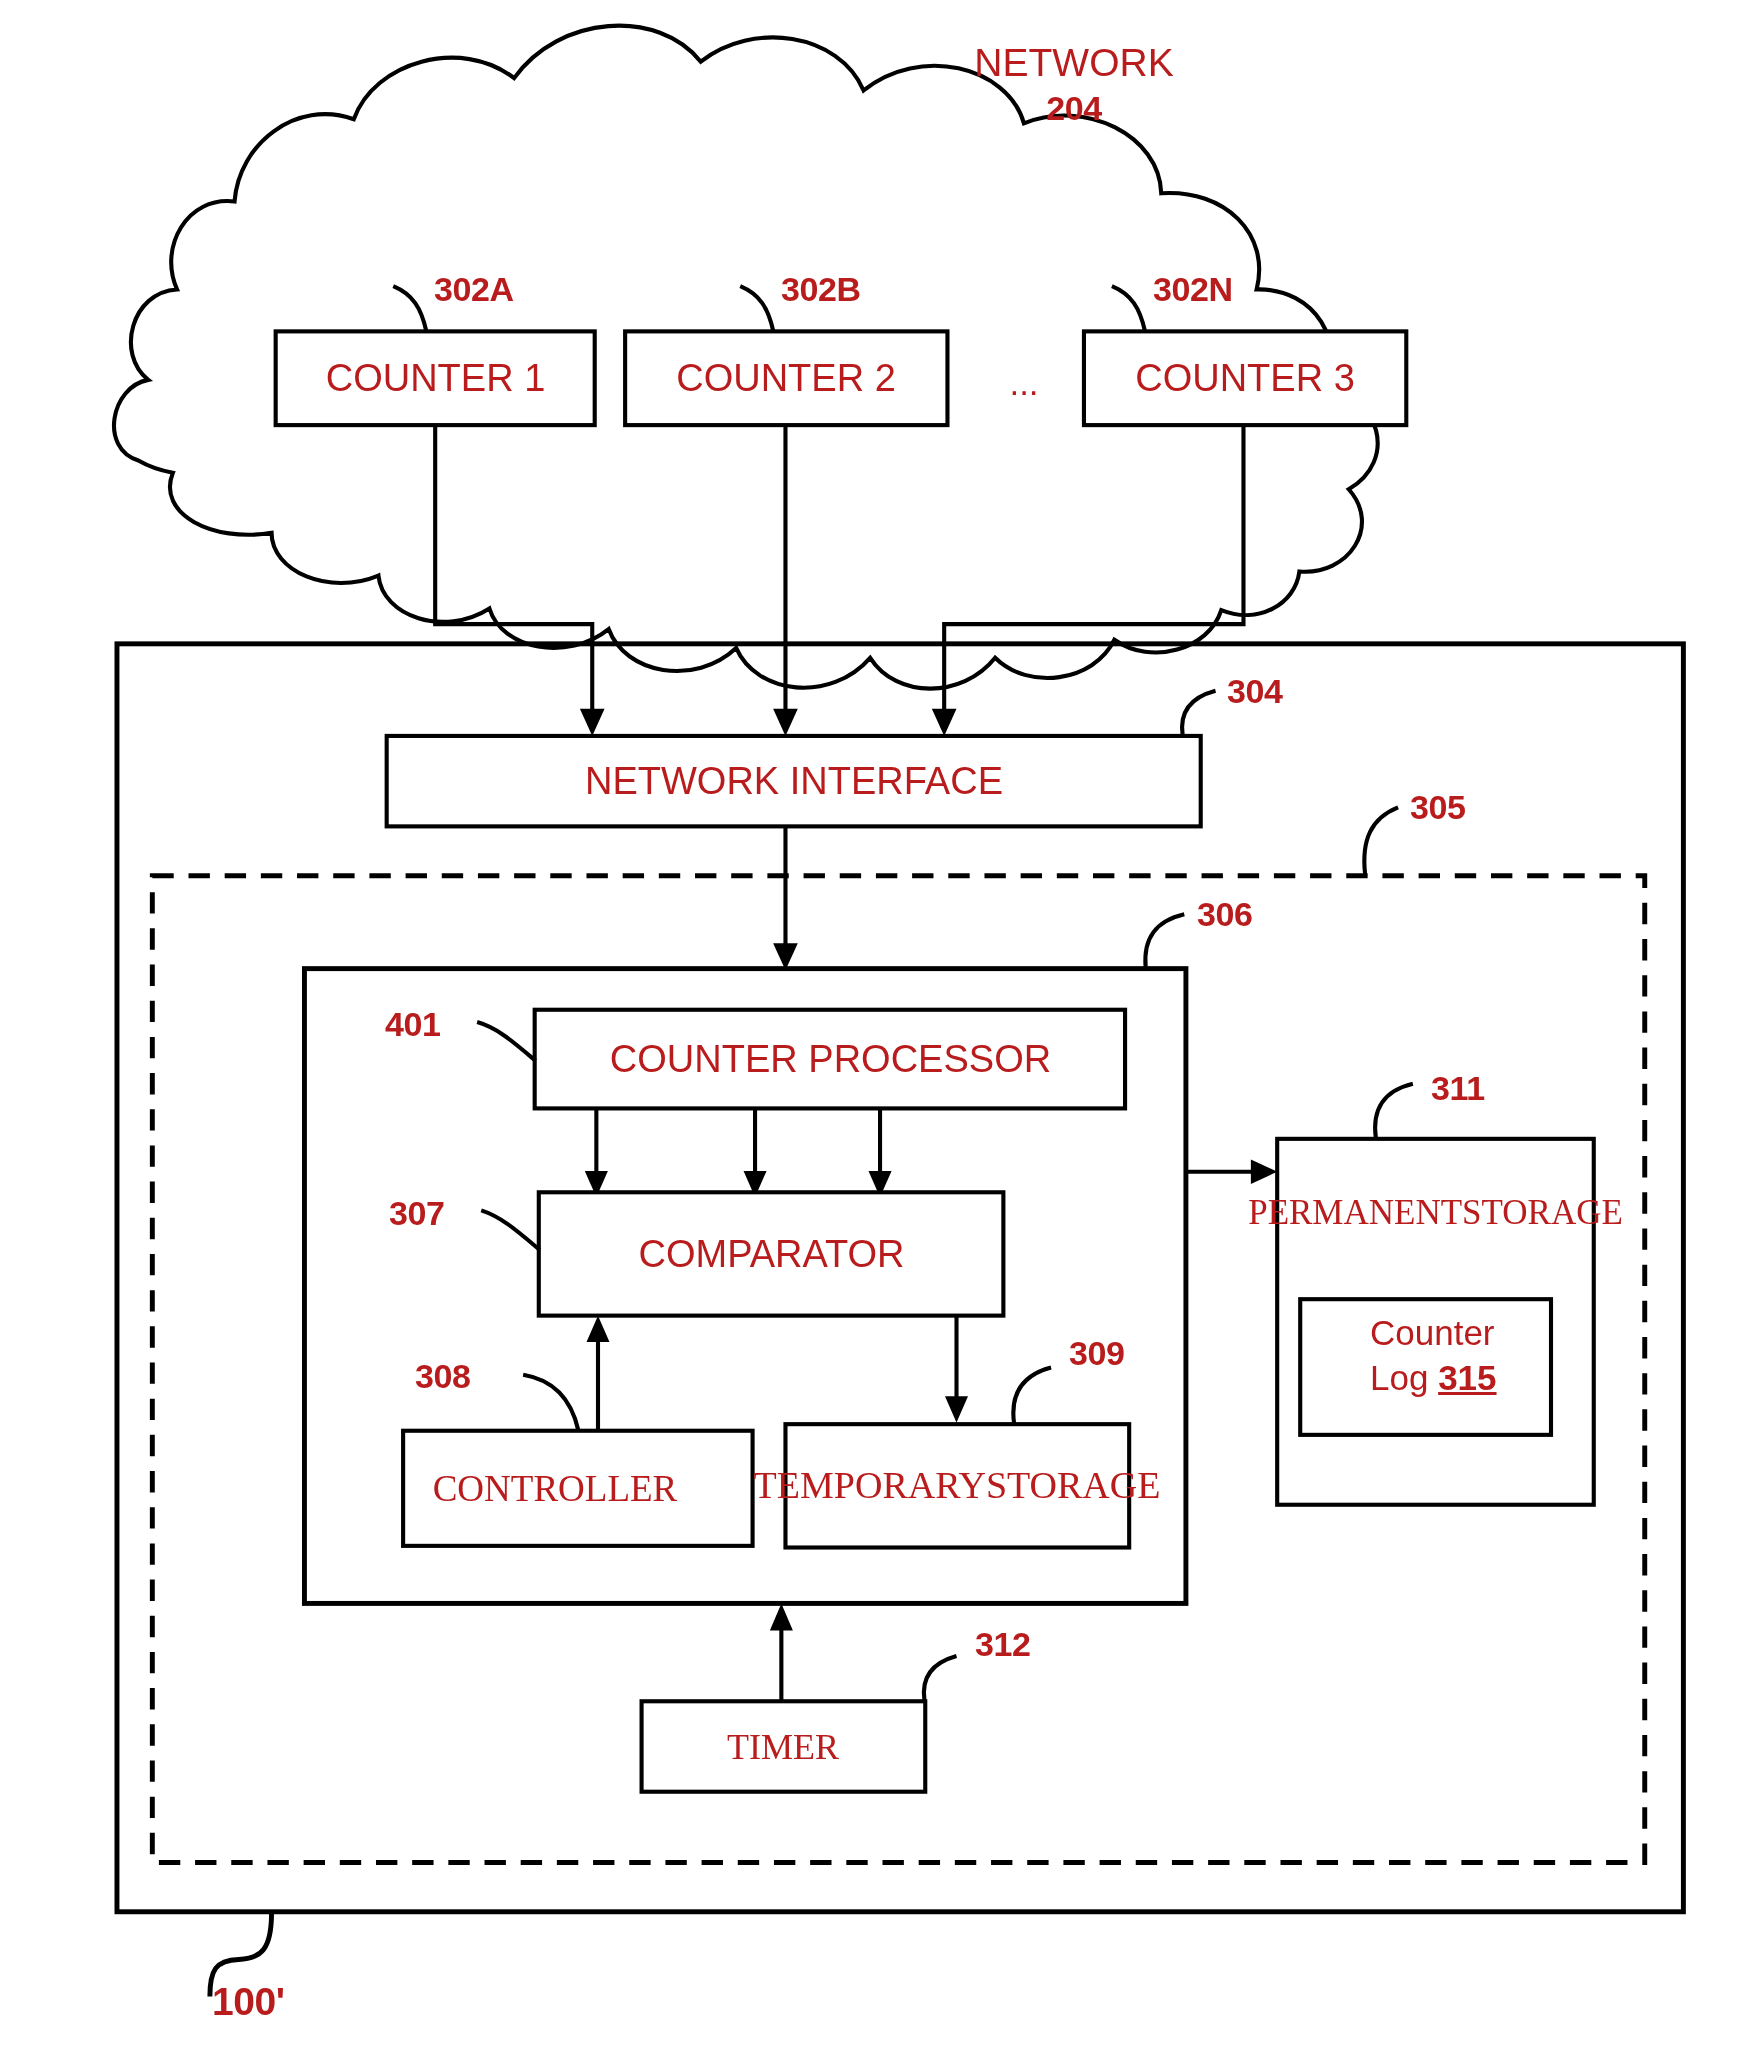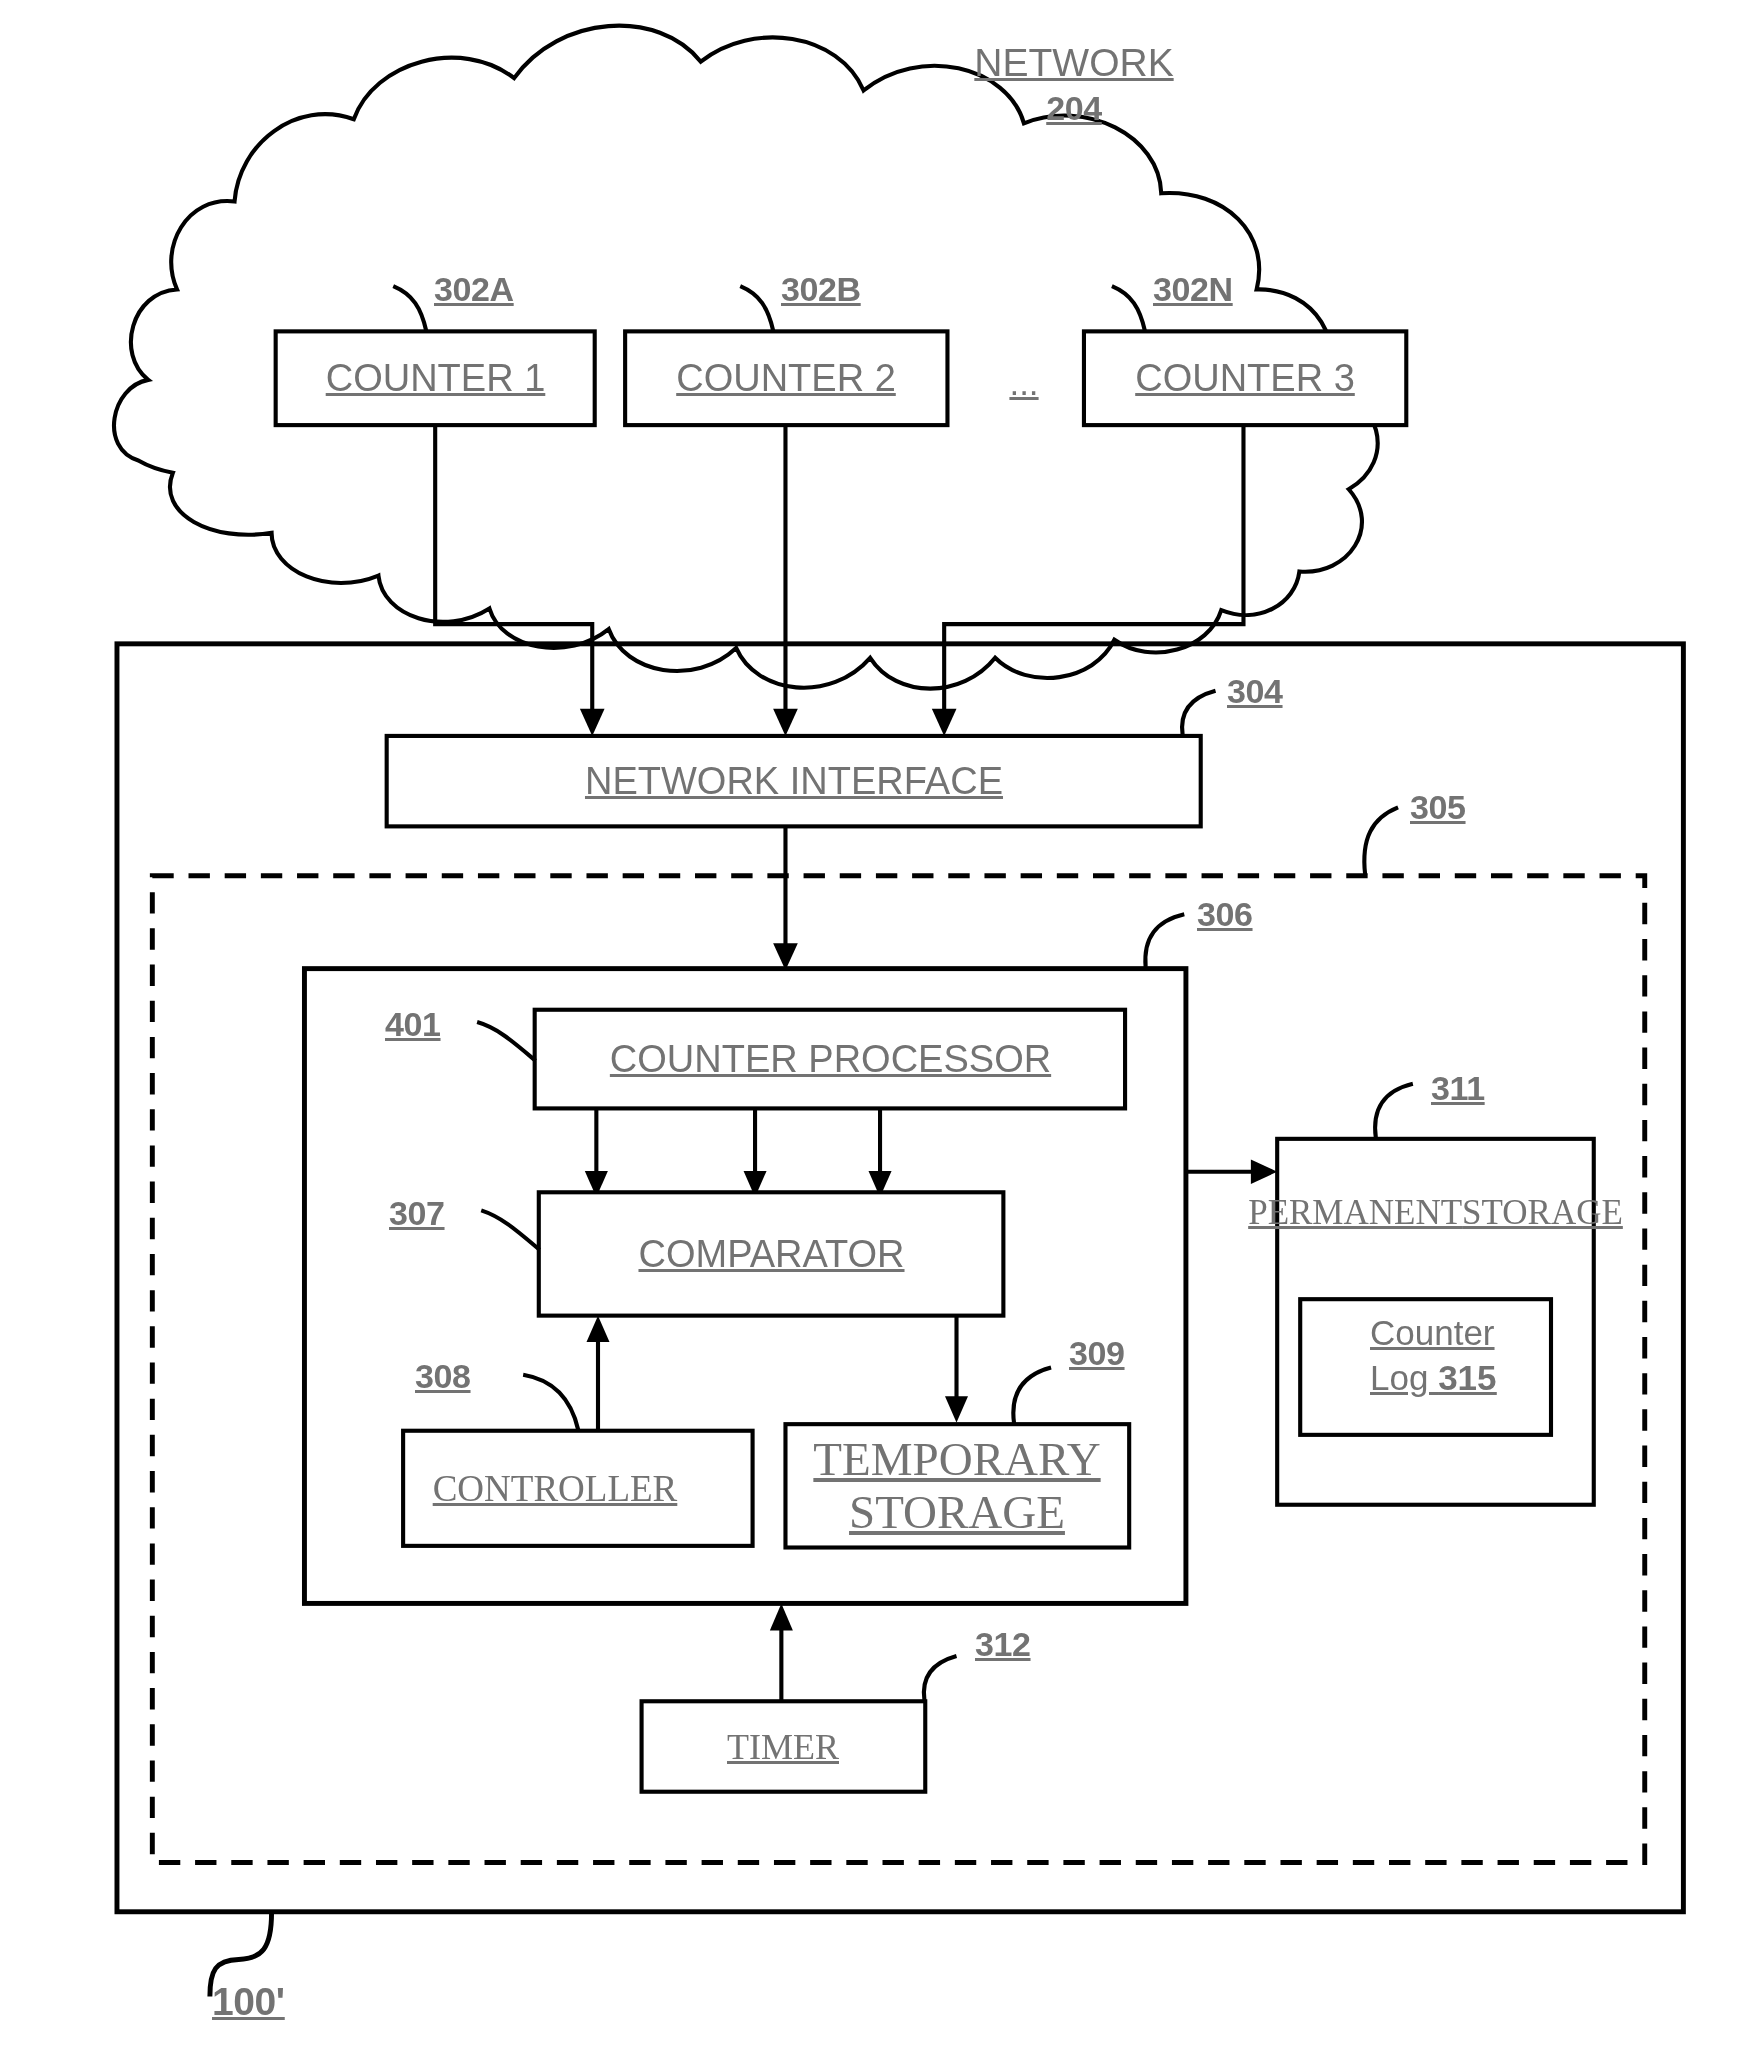--- a/index.html
+++ b/index.html
@@ -1,20 +1,20 @@
 <!DOCTYPE html>
 <html style="font-size:13px"><head>
 <meta charset="utf-8">
 <title>Patent Figure</title>
 <style>
   html,body{margin:0;padding:0;background:#ffffff;}
   body{width:1765px;height:2068px;overflow:hidden;}
   #fig{position:relative;width:1765px;height:2068px;background:#fff;}
   svg#canvas{position:absolute;left:0;top:0;width:1765px;height:2068px;}
-  .lbl{position:absolute;font-family:"Liberation Sans",sans-serif;color:#737373;white-space:nowrap;text-decoration:underline;}
+  .lbl{position:absolute;font-family:"Liberation Sans",sans-serif;color:#b91c1c;white-space:nowrap;}
   .refnum{font-weight:bold;font-size:34px;letter-spacing:-0.4px;}
   .serif{font-family:"Liberation Serif",serif;}
   .ctr{position:absolute;display:flex;align-items:center;justify-content:center;
        text-align:center;line-height:1.12;}
 </style>
 </head>
 <body>
 
 <div id="fig">
 
@@ -199,21 +199,21 @@
     <span>307</span>
   </div>
 
   <div class="lbl ctr serif" style="left:403px;top:1431px;width:304px;height:115px;font-size:37px;">
     <span>CONTROLLER</span>
   </div>
   <div class="lbl refnum" style="left:415px;top:1357px;">
     <span>308</span>
   </div>
 
-  <div class="lbl ctr serif" style="left:785px;top:1424px;width:344px;height:123px;font-size:47px;flex-direction:column;">
+  <div class="lbl ctr serif" style="left:785px;top:1424px;width:344px;height:123px;font-size:38px;flex-direction:row;">
     <span>TEMPORARY</span>
     <span>STORAGE</span>
   </div>
   <div class="lbl refnum" style="left:1069px;top:1334px;">
     <span>309</span>
   </div>
 
   <div class="lbl ctr serif" style="left:641px;top:1702px;width:284px;height:90px;font-size:36px;">
     <span>TIMER</span>
   </div>

